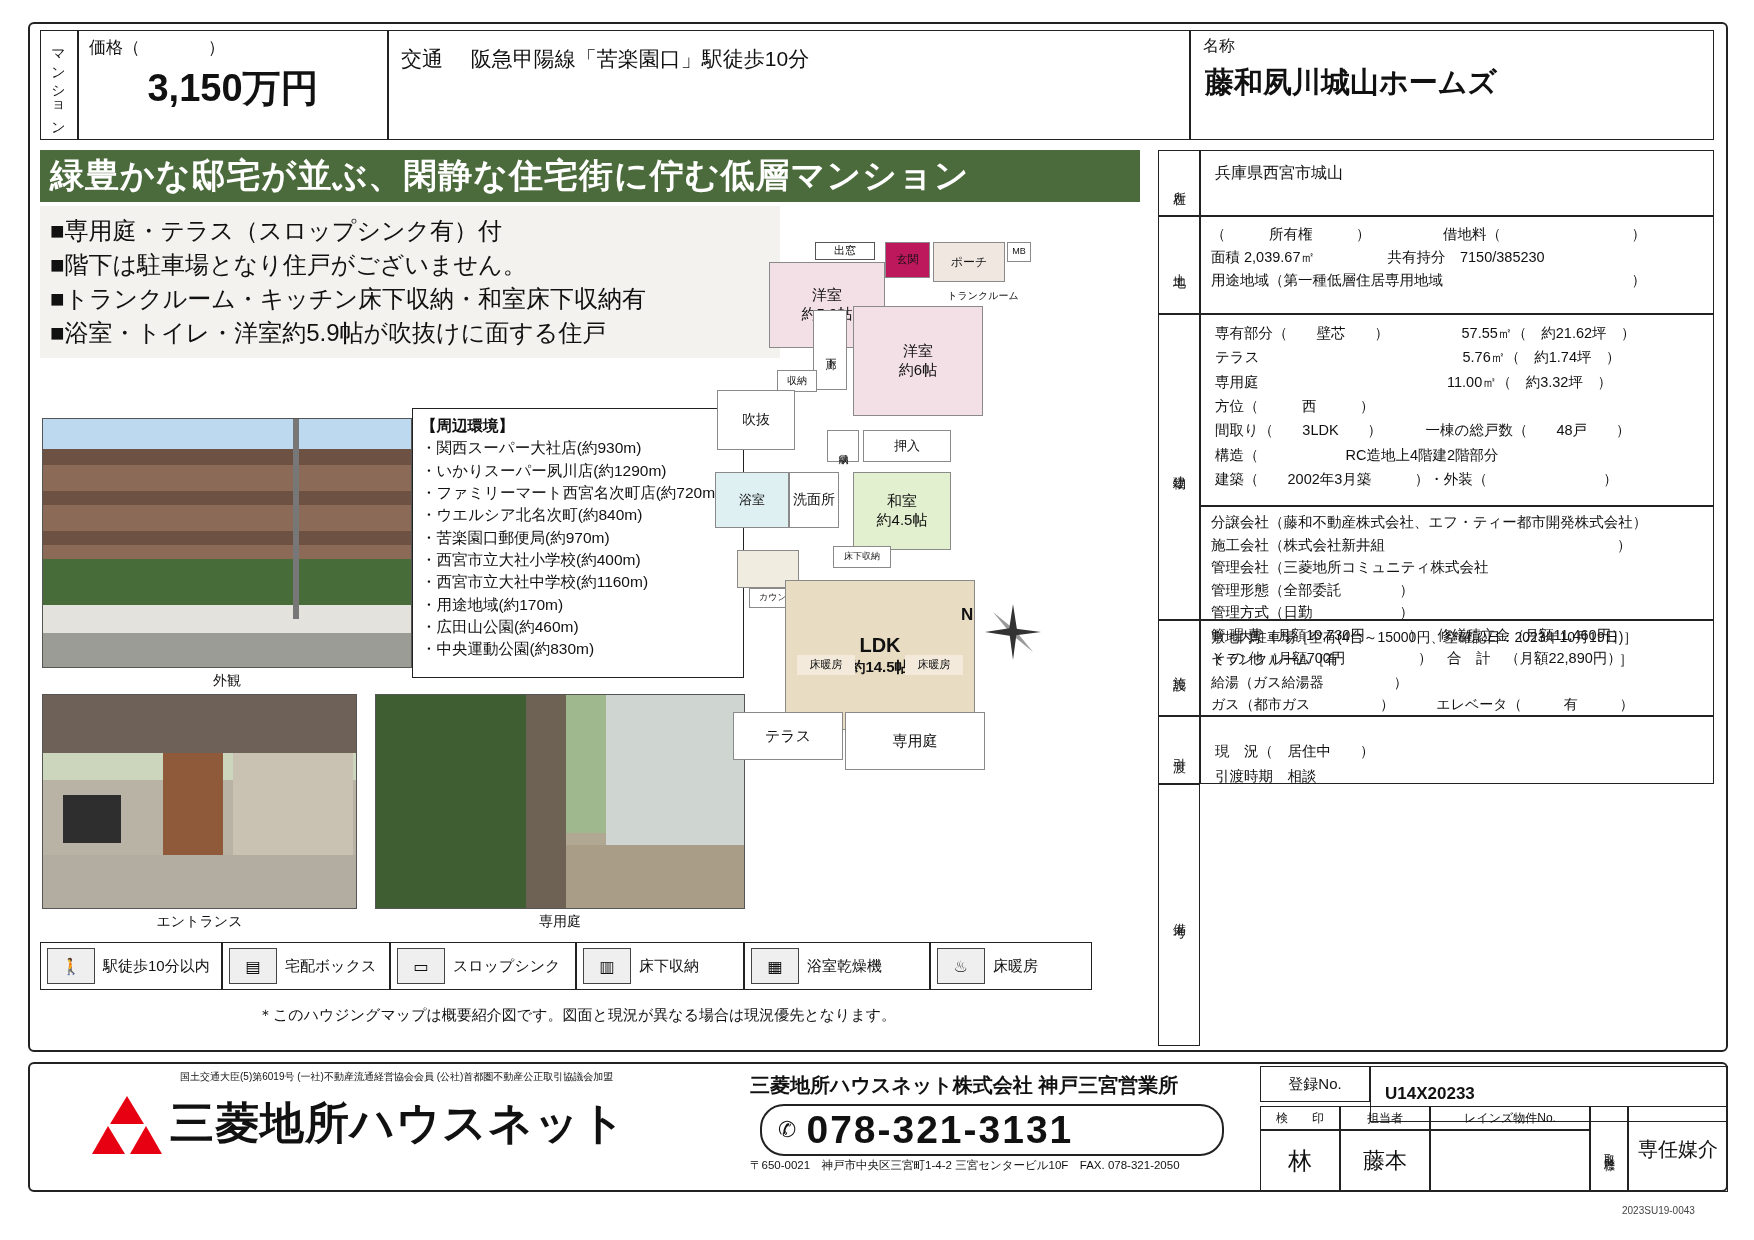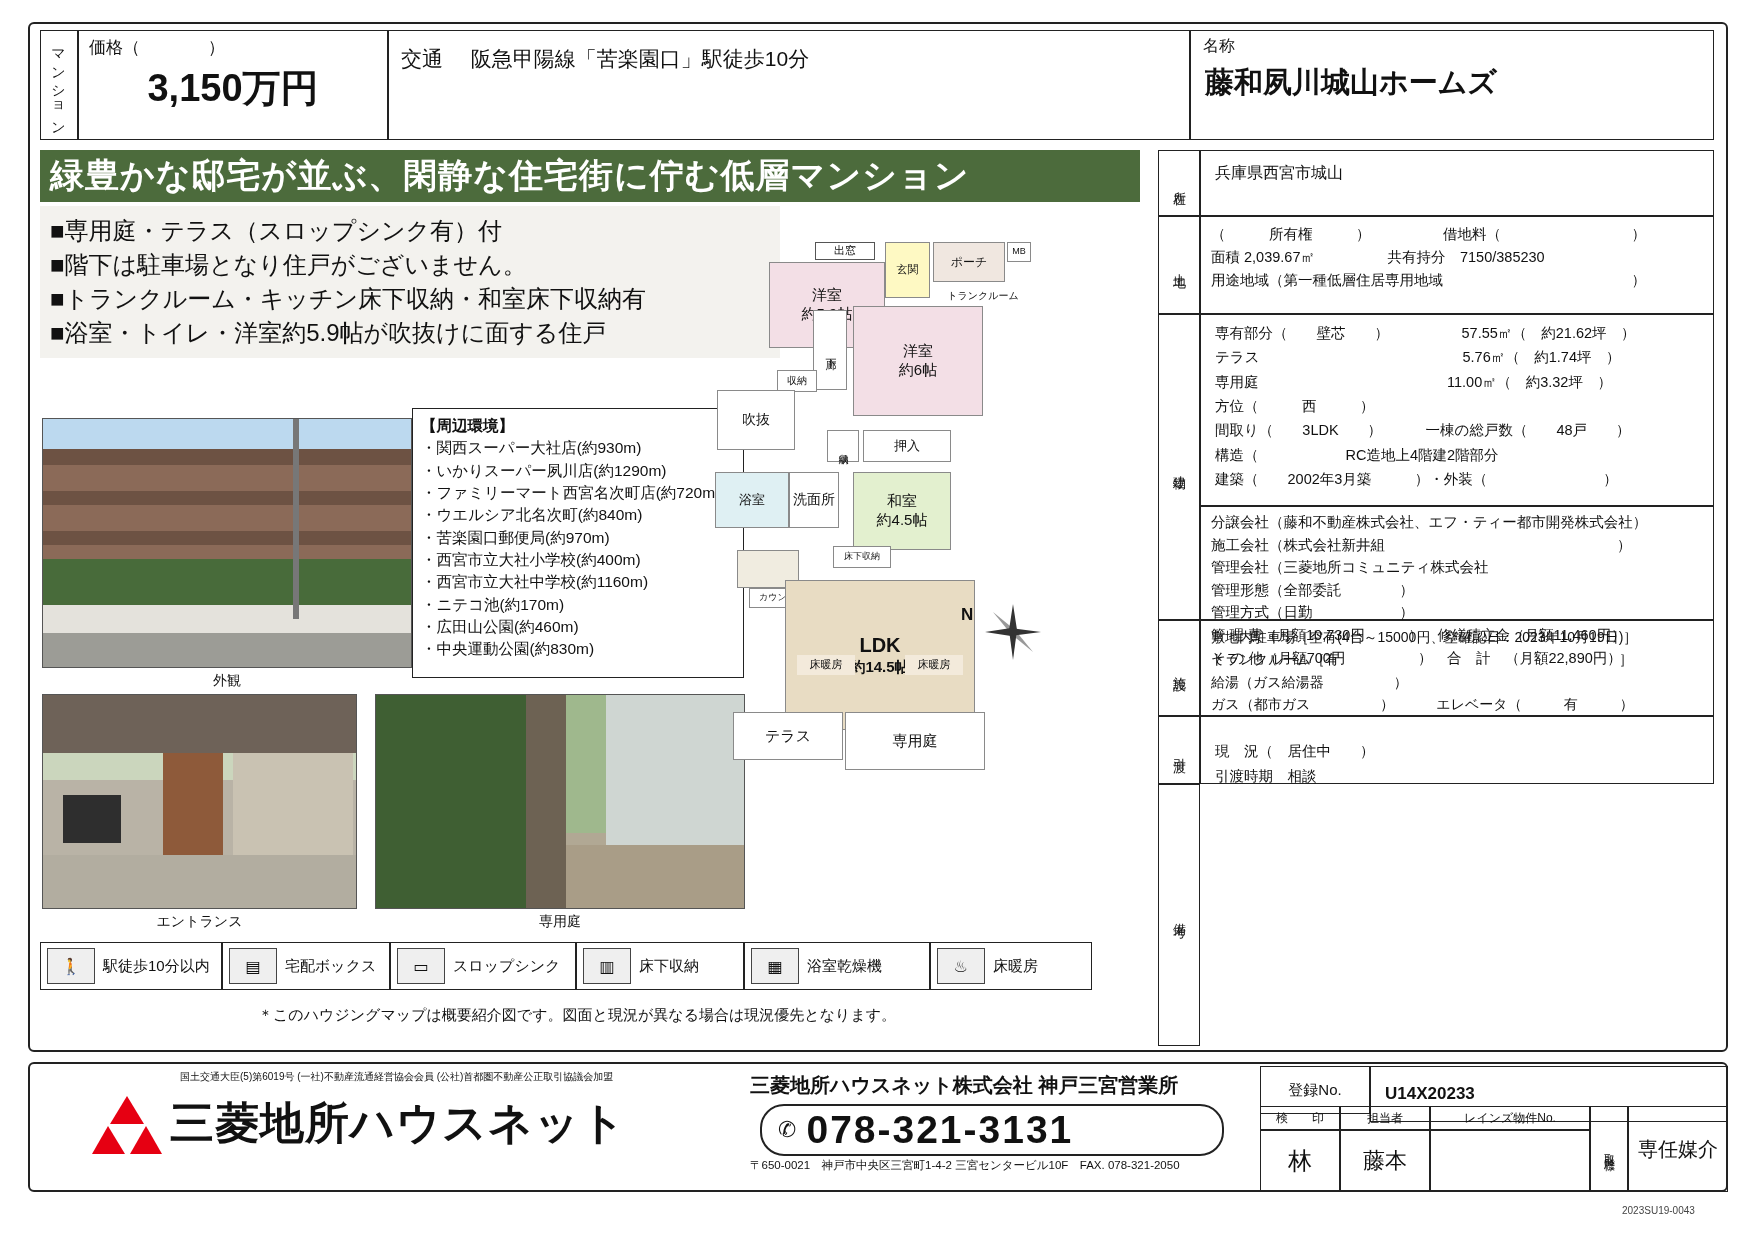--- a/index.html
+++ b/index.html
@@ -91,29 +91,29 @@
 
   <div class="envbox" style="left:412px;top:408px;width:332px;height:270px;">
     <div style="font-weight:bold;">【周辺環境】</div>
     <div>・関西スーパー大社店(約930m)</div>
     <div>・いかりスーパー夙川店(約1290m)</div>
     <div>・ファミリーマート西宮名次町店(約720m)</div>
     <div>・ウエルシア北名次町(約840m)</div>
     <div>・苦楽園口郵便局(約970m)</div>
     <div>・西宮市立大社小学校(約400m)</div>
     <div>・西宮市立大社中学校(約1160m)</div>
-    <div>・ニテコ池(約170m)</div>
+    <div>・用途地域(約170m)</div>
     <div>・広田山公園(約460m)</div>
     <div>・中央運動公園(約830m)</div>
   </div>
 
   <div class="fp" style="left:755px;top:250px;width:400px;height:600px;">
 
     <div class="rm" style="left:60px;top:-8px;width:60px;height:18px;border:1px solid #555;background:#fff;font-size:11px;">出窓</div>
-    <div class="rm" style="left:130px;top:-8px;width:45px;height:56px;background:#fef9c3;font-size:11px;">玄関</div>
+    <div class="rm" style="left:130px;top:-8px;width:45px;height:36px;background:#be185d;font-size:11px;">玄関</div>
     <div class="rm" style="left:178px;top:-8px;width:72px;height:40px;background:#f0e7e0;font-size:12px;">ポーチ</div>
     <div class="rm" style="left:252px;top:-8px;width:24px;height:20px;background:#fff;font-size:9px;">MB</div>
 
     <div class="rm" style="left:14px;top:12px;width:116px;height:86px;background:#f3dfe6;font-size:15px;">
       <div>洋室</div>
       <div>約5.9帖</div>
     </div>
 
     <div class="rm" style="left:180px;top:36px;width:96px;height:20px;background:#fff;font-size:10px;border:none;">トランクルーム</div>
 
@@ -269,21 +269,21 @@
         </svg>
     </div>
     <div style="position:absolute;left:140px;top:30px;" class="mitsu">三菱地所ハウスネット</div>
     <div style="position:absolute;left:720px;top:8px;font-size:20px;font-weight:bold;">三菱地所ハウスネット株式会社 神戸三宮営業所</div>
     <div style="position:absolute;left:730px;top:40px;width:460px;height:48px;border:2px solid #222;border-radius:24px;display:flex;align-items:center;">
       <span style="margin:0 10px 0 16px;font-size:22px;">✆</span>
       <span class="ph">078-321-3131</span>
     </div>
     <div style="position:absolute;left:720px;top:94px;font-size:11.5px;">〒650-0021　神戸市中央区三宮町1-4-2 三宮センタービル10F　FAX. 078-321-2050</div>
 
-    <div class="bx cell" style="left:1230px;top:2px;width:110px;height:48px;display:flex;align-items:center;justify-content:center;font-size:15px;">登録No.</div>
+    <div class="bx cell" style="left:1230px;top:2px;width:110px;height:36px;display:flex;align-items:center;justify-content:center;font-size:15px;">登録No.</div>
     <div class="bx cell" style="left:1340px;top:2px;width:358px;height:56px;display:flex;align-items:center;padding-left:14px;font-size:17px;font-weight:bold;">U14X20233</div>
 
     <div class="bx cell" style="left:1230px;top:42px;width:80px;height:24px;display:flex;align-items:center;justify-content:center;font-size:12px;">検　　印</div>
     <div class="bx cell" style="left:1310px;top:42px;width:90px;height:24px;display:flex;align-items:center;justify-content:center;font-size:12px;">担当者</div>
     <div class="bx cell" style="left:1400px;top:42px;width:160px;height:24px;display:flex;align-items:center;justify-content:center;font-size:12px;">レインズ物件No.</div>
     <div class="bx cell" style="left:1560px;top:42px;width:38px;height:86px;display:flex;align-items:center;justify-content:center;">
       <span class="vtext" style="font-size:11px;">取引態様</span>
     </div>
     <div class="bx cell" style="left:1598px;top:42px;width:100px;height:86px;display:flex;align-items:center;justify-content:center;font-size:20px;">専任媒介</div>
 

